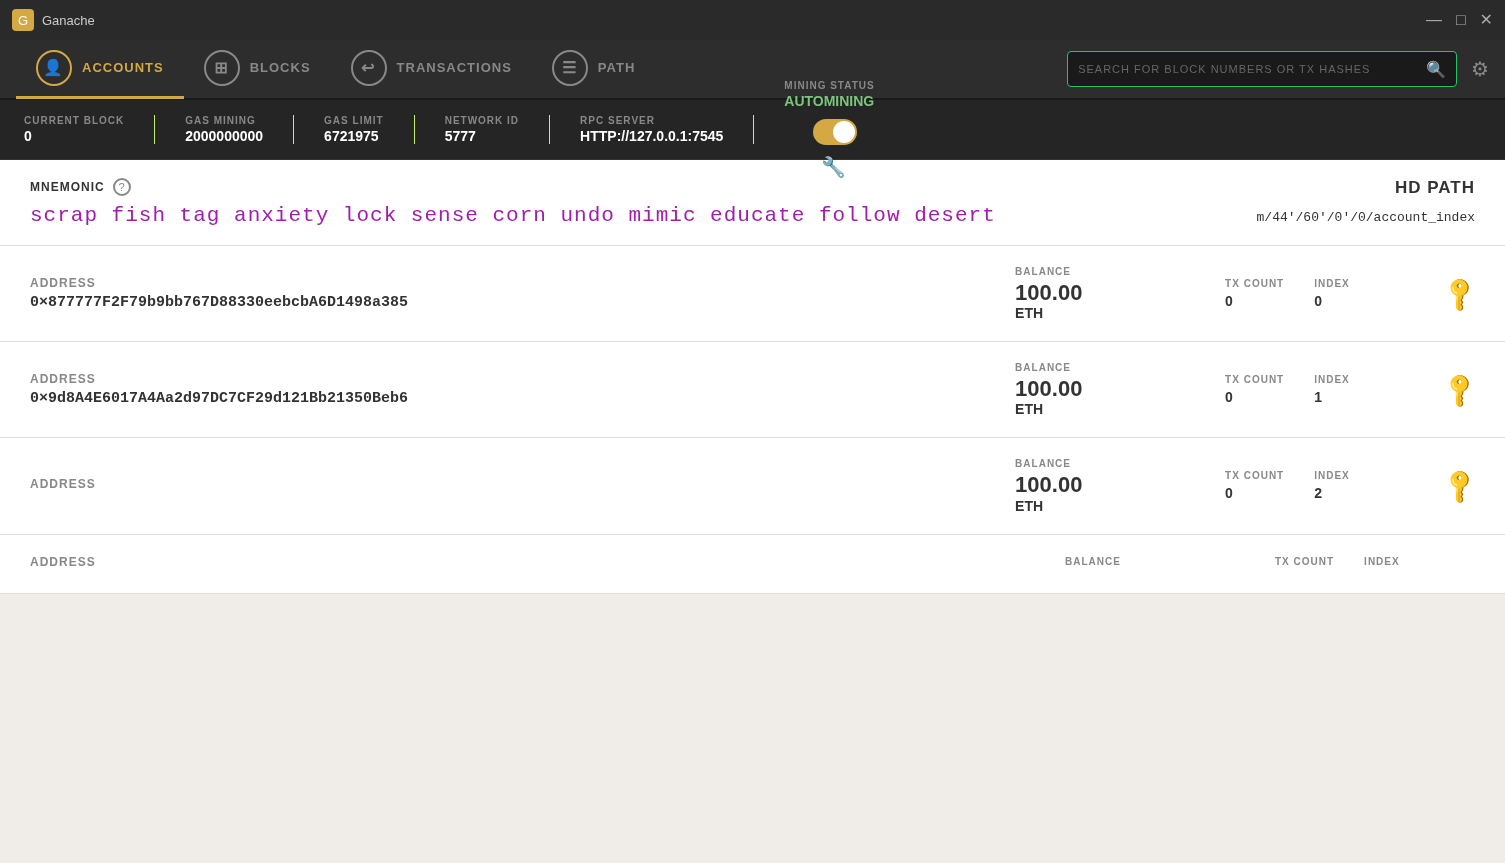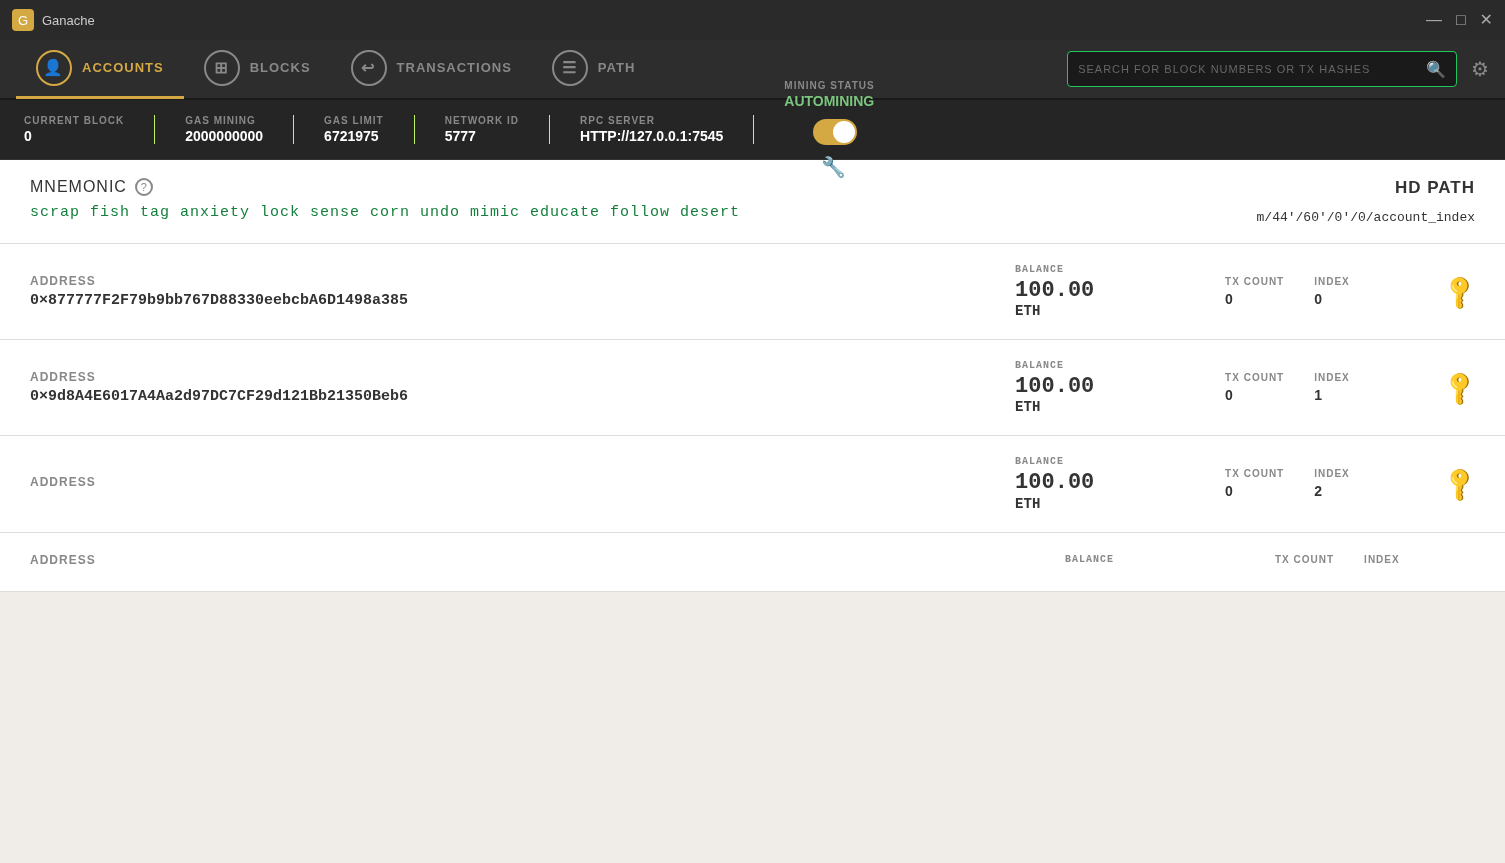--- a/index.html
+++ b/index.html
@@ -190,40 +190,40 @@
       flex: 1;
     }
     .mnemonic-header {
       display: flex;
       align-items: center;
       gap: 8px;
       margin-bottom: 8px;
     }
     .mnemonic-label {
       color: #333;
-      font-size: 16px;
-      font-weight: 400;
+      font-size: 12px;
+      font-weight: 700;
       letter-spacing: 1px;
     }
     .help-icon {
       width: 18px;
       height: 18px;
       border: 2px solid #888;
       border-radius: 50%;
       display: flex;
       align-items: center;
       justify-content: center;
       color: #888;
       font-size: 11px;
       cursor: pointer;
     }
     .mnemonic-words {
-      color: #15803d;
+      color: #a21caf;
       font-family: 'Courier New', monospace;
-      font-size: 15px;
+      font-size: 21px;
       letter-spacing: 1px;
     }
     .mnemonic-right {
       text-align: right;
     }
     .hd-path-label {
       color: #333;
       font-size: 17px;
       font-weight: 700;
       letter-spacing: 1px;
@@ -258,21 +258,20 @@
     }
     .account-addr {
       color: #333;
       font-family: 'Courier New', monospace;
       font-size: 15px;
       font-weight: 600;
     }
     .account-balance-section {
       min-width: 180px;
       margin-left: 30px;
-      font-family: Liberation Mono, monospace;
     }
     .account-balance-label {
       color: #888;
       font-size: 10px;
       font-weight: 700;
       letter-spacing: 1px;
       margin-bottom: 4px;
     }
     .account-balance {
       color: #333;

